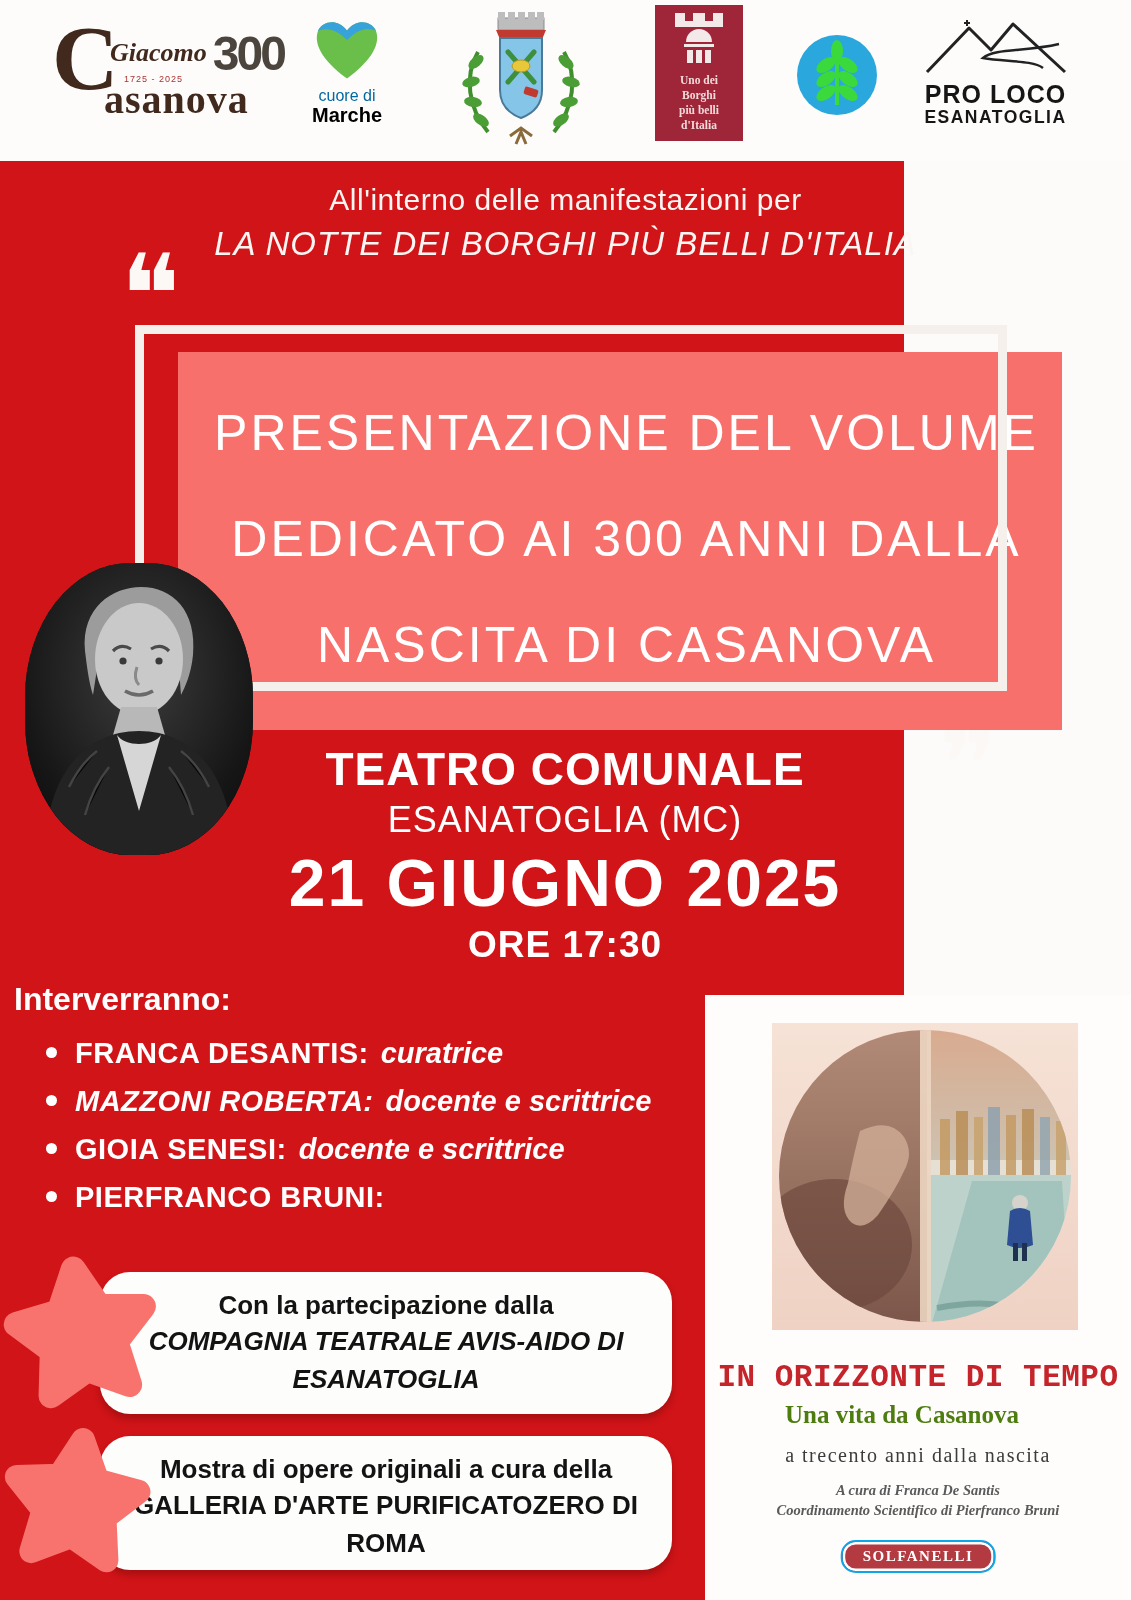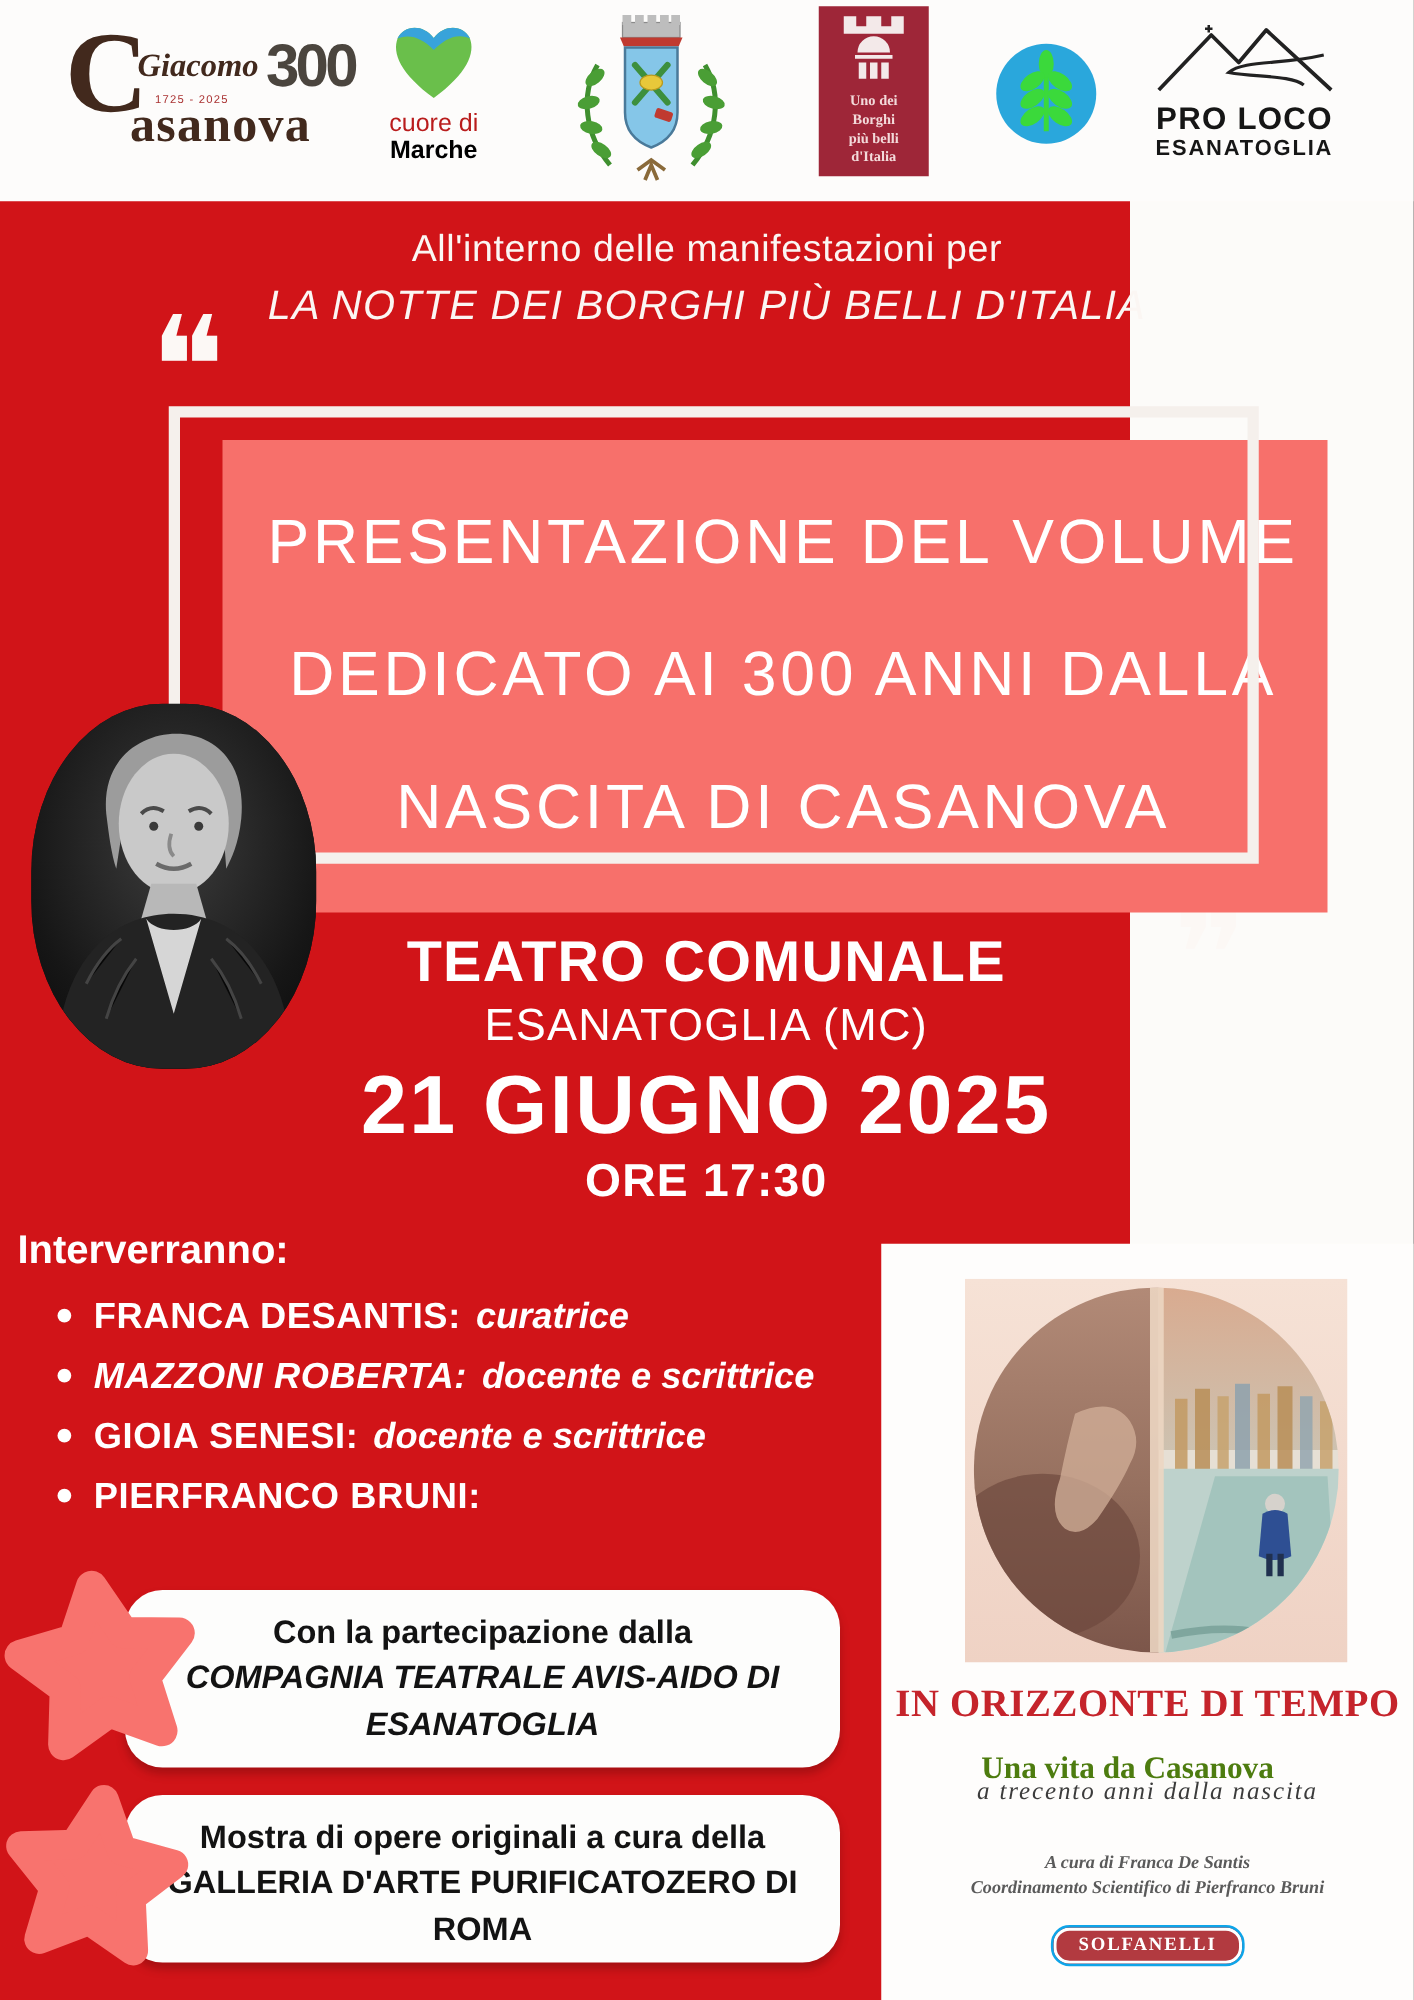--- a/index.html
+++ b/index.html
@@ -17,21 +17,21 @@
   .cas-right{position:absolute;left:58px;top:8px;width:160px;}
   .cas-row1{display:flex;align-items:flex-start;}
   .cas-giacomo{font-family:"Liberation Serif",serif;font-style:italic;font-size:26px;font-weight:700;margin-top:8px;}
   .cas-300{font-size:48px;font-weight:700;color:#4b453e;letter-spacing:-3px;line-height:1;margin-left:6px;}
   .cas-years{display:block;font-size:9px;color:#a33;letter-spacing:1px;margin:-4px 0 0 14px;}
   .cas-name{display:block;font-family:"Liberation Serif",serif;font-size:40px;font-weight:700;
             letter-spacing:1px;line-height:.8;margin-left:-6px;}
 
   
   .logo-cuore{left:297px;top:16px;width:100px;height:128px;text-align:center;}
-  .cuore-txt1{display:block;font-size:20px;color:#b91c1c;line-height:1.05;margin-top:2px;}
+  .cuore-txt1{display:block;font-size:16px;color:#0369a1;line-height:1.05;margin-top:2px;}
   .cuore-txt2{display:block;font-size:20px;font-weight:700;color:#000000;line-height:1;}
 
   
   .logo-stemma{left:452px;top:4px;width:138px;height:148px;}
   .logo-borghi{left:655px;top:5px;width:88px;height:136px;background:#9e2638;text-align:center;
                padding-top:6px;box-sizing:border-box;}
   .borghi-line{display:block;font-family:"Liberation Serif",serif;font-size:11.5px;font-weight:700;
                color:#f3dada;line-height:1.3;}
   .logo-wheat{left:795px;top:33px;width:84px;height:84px;}
   .logo-proloco{left:918px;top:18px;width:155px;height:110px;text-align:center;color:#161616;}
@@ -84,26 +84,26 @@
   .box-strong.it{font-style:italic;}
 
   .star{position:absolute;z-index:3;}
   .star-1{left:-6px;top:1086px;transform:rotate(-8deg);}
   .star-2{left:-10px;top:1258px;transform:rotate(7deg);}
 
   
   .book-panel{position:absolute;left:705px;top:995px;width:426px;height:605px;background:#fefdfc;
               z-index:6;text-align:center;}
   .book-art{position:absolute;left:67px;top:28px;width:306px;height:307px;}
-  .book-title{position:absolute;left:0;top:350px;width:426px;font-family:Liberation Serif, serif;
+  .book-title{position:absolute;left:0;top:365px;width:426px;font-family:Liberation Mono, monospace;
               font-size:31px;font-weight:700;color:#c5242b;letter-spacing:.5px;}
   .book-sub{position:absolute;left:0;top:406px;width:394px;font-family:"Liberation Serif",serif;
             font-size:25px;font-weight:700;color:#4d7c0f;}
-  .book-tag{position:absolute;left:0;top:427px;width:426px;font-family:"Liberation Serif",serif;
-            font-size:20px;color:#3c3c3c;letter-spacing:1.5px;font-style:italic;}
+  .book-tag{position:absolute;left:0;top:449px;width:426px;font-family:"Liberation Serif",serif;
+            font-size:20px;color:#3c3c3c;letter-spacing:1.5px;}
   .book-cur{position:absolute;left:0;top:487px;width:426px;font-family:"Liberation Serif",serif;
             font-size:14.5px;font-style:italic;font-weight:700;color:#5a5a5a;}
   .book-coord{position:absolute;left:0;top:507px;width:426px;font-family:"Liberation Serif",serif;
               font-size:14.5px;font-style:italic;font-weight:700;color:#5a5a5a;}
   .book-badge{position:absolute;left:50%;top:545px;transform:translateX(-50%);
               background:#b23a40;border:2px solid #0ea5e9;border-radius:15px;
               box-shadow:inset 0 0 0 2.5px #fff;padding:6px 20px;
               font-family:"Liberation Serif",serif;font-size:15px;font-weight:700;
               letter-spacing:1.5px;color:#fff;}
 </style>

